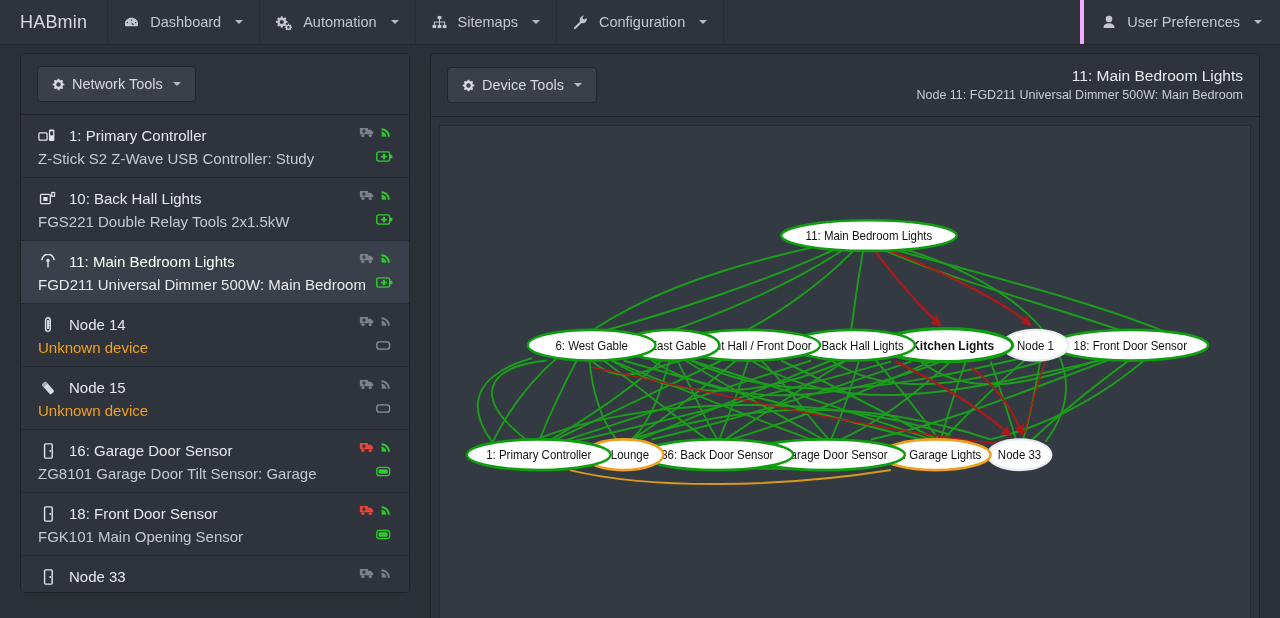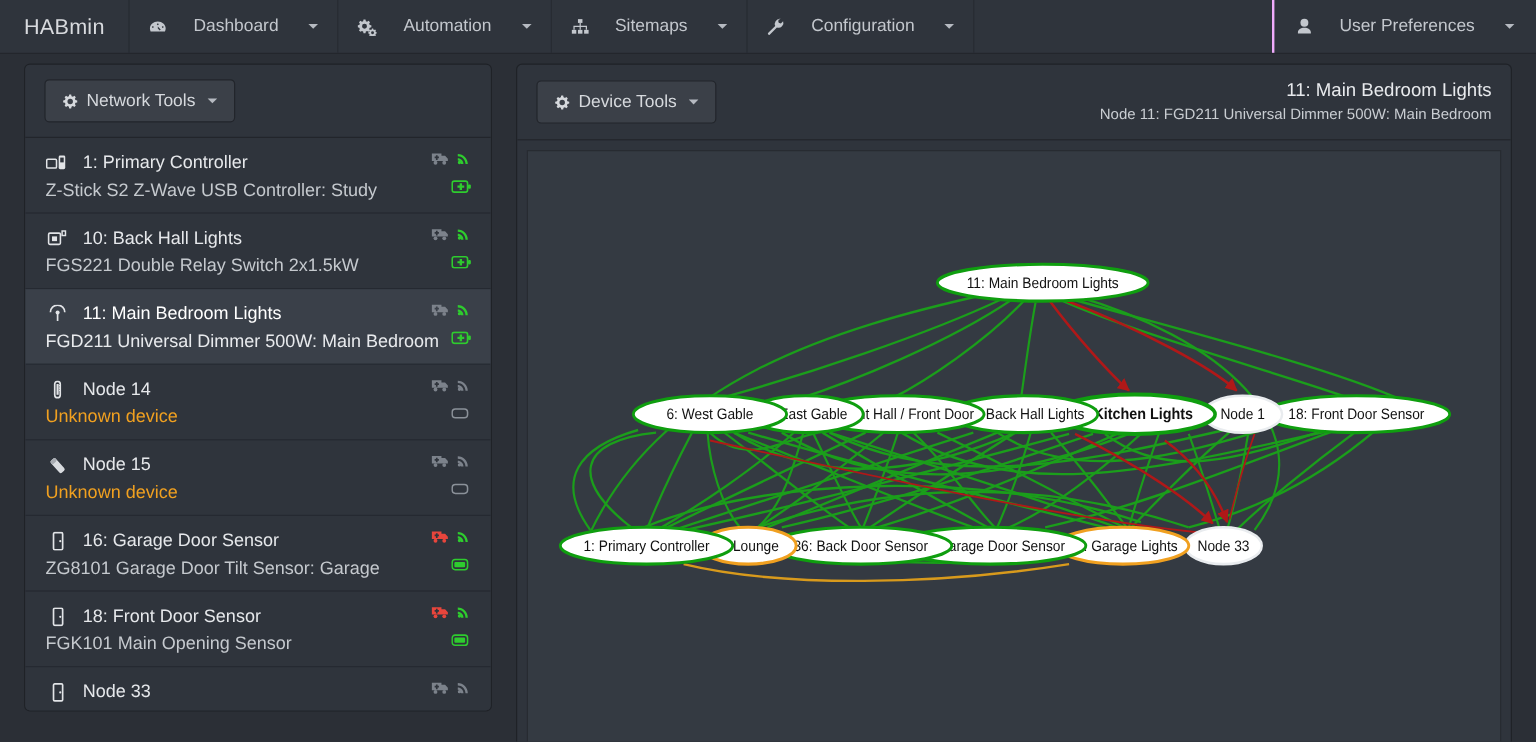--- a/index.html
+++ b/index.html
@@ -22,33 +22,33 @@
   .brand {
     display: flex; align-items: center;
     padding: 16px 20px;
     color: #d8dade;
     font-size: 18px;
     letter-spacing: .2px;
     border-right: 1px solid #272b32;
   }
   .navitem {
     display: flex; align-items: center;
-    gap: 22px;
+    gap: 11px;
     padding: 0 16px;
     color: #c3c7cd;
     font-size: 14.5px;
     border-right: 1px solid #272b32;
     cursor: pointer;
     white-space: nowrap;
   }
   .nav-right {
     margin-left: auto;
     display: flex; align-items: stretch;
   }
-  .nav-right .navitem { border-right: none; border-left: 2px solid #f0abfc; padding: 0 18px; justify-content: space-between; }
+  .nav-right .navitem { border-right: none; border-left: 4px solid #f0abfc; padding: 0 18px; justify-content: space-between; }
   .caret {
     width: 0; height: 0;
     border-left: 4px solid transparent;
     border-right: 4px solid transparent;
     border-top: 4px solid #b6bac1;
     margin-left: 3px;
   }
   .ico { display: inline-block; line-height: 0; }
   .ico svg { display: block; }
 
@@ -282,21 +282,21 @@
         <div class="dev-row1">
           <span class="dev-icon-left ico">
             <svg width="18" height="15" viewBox="0 0 18 16">
                 <rect x="1" y="3.5" width="10.5" height="10" rx="1.2" fill="none" stroke="#e2e4e7" stroke-width="1.4"></rect>
                 <rect x="4" y="6.4" width="4.5" height="4.2" fill="#e2e4e7"></rect>
                 <rect x="13" y="1.6" width="3" height="4" fill="none" stroke="#e2e4e7" stroke-width="1.3"></rect>
               </svg>
           </span>
           <span class="dev-name">10: Back Hall Lights</span>
         </div>
-        <div class="dev-desc">FGS221 Double Relay Switch 2x1.5kW</div>
+        <div class="dev-desc">FGS221 Double Relay Tools 2x1.5kW</div>
         <div class="dev-status">
           <span class="ico">
             <svg width="16" height="13" viewBox="0 0 18 14">
                 <path fill="#7c828b" d="M1 3h9v7H1zM10 5h3.4l2.6 2.8V10H10z"></path>
                 <circle cx="4.4" cy="11.6" r="1.8" fill="#7c828b"></circle>
                 <circle cx="12.6" cy="11.6" r="1.8" fill="#7c828b"></circle>
                 <path fill="#2f343c" d="M4.8 4.6h1.6v1.2H7.6v1.6H6.4v1.6H4.8V7.4H3.6V5.8h1.2z"></path>
               </svg>
           </span>
           <span class="ico">

